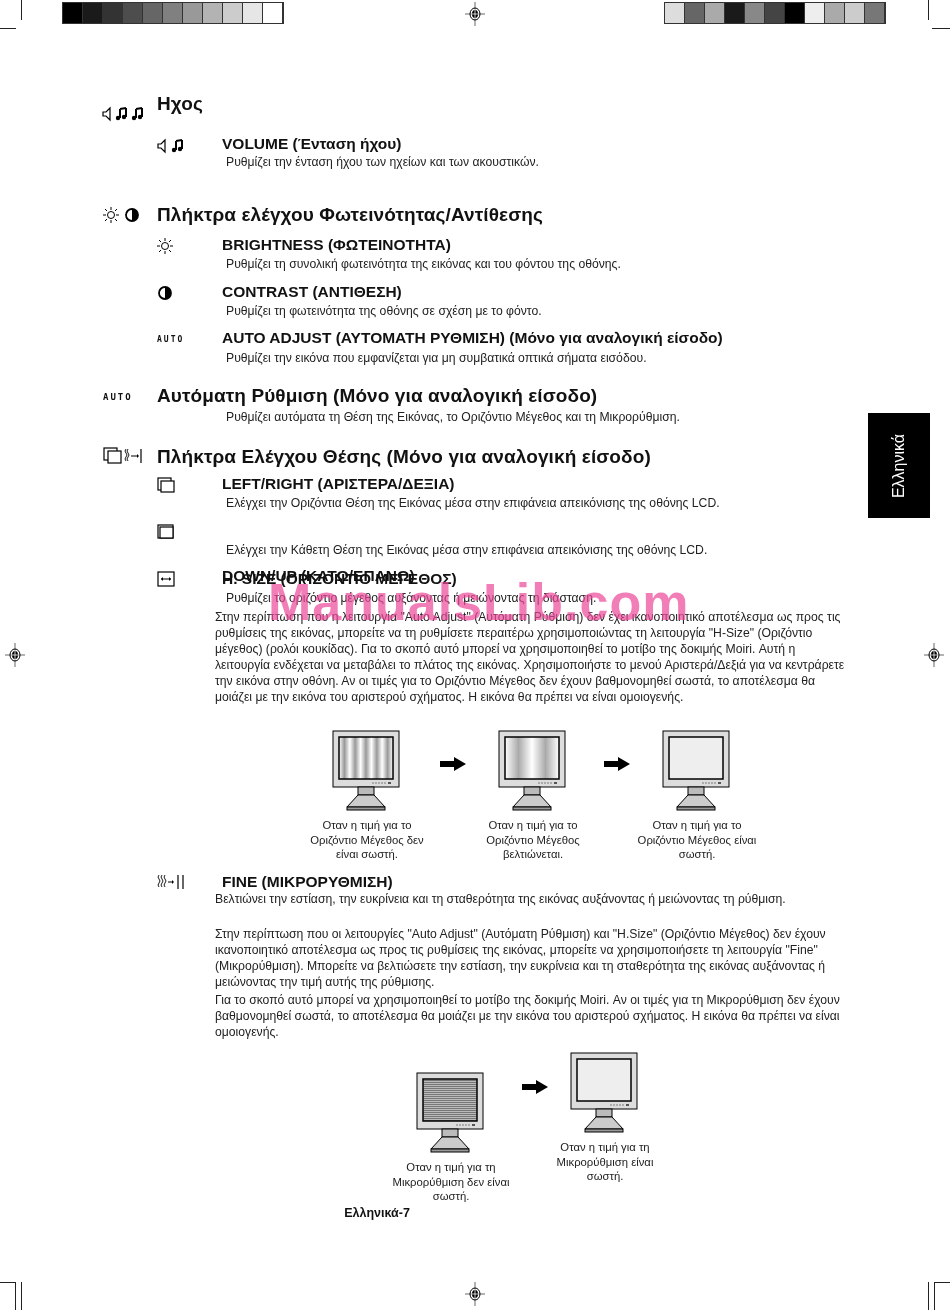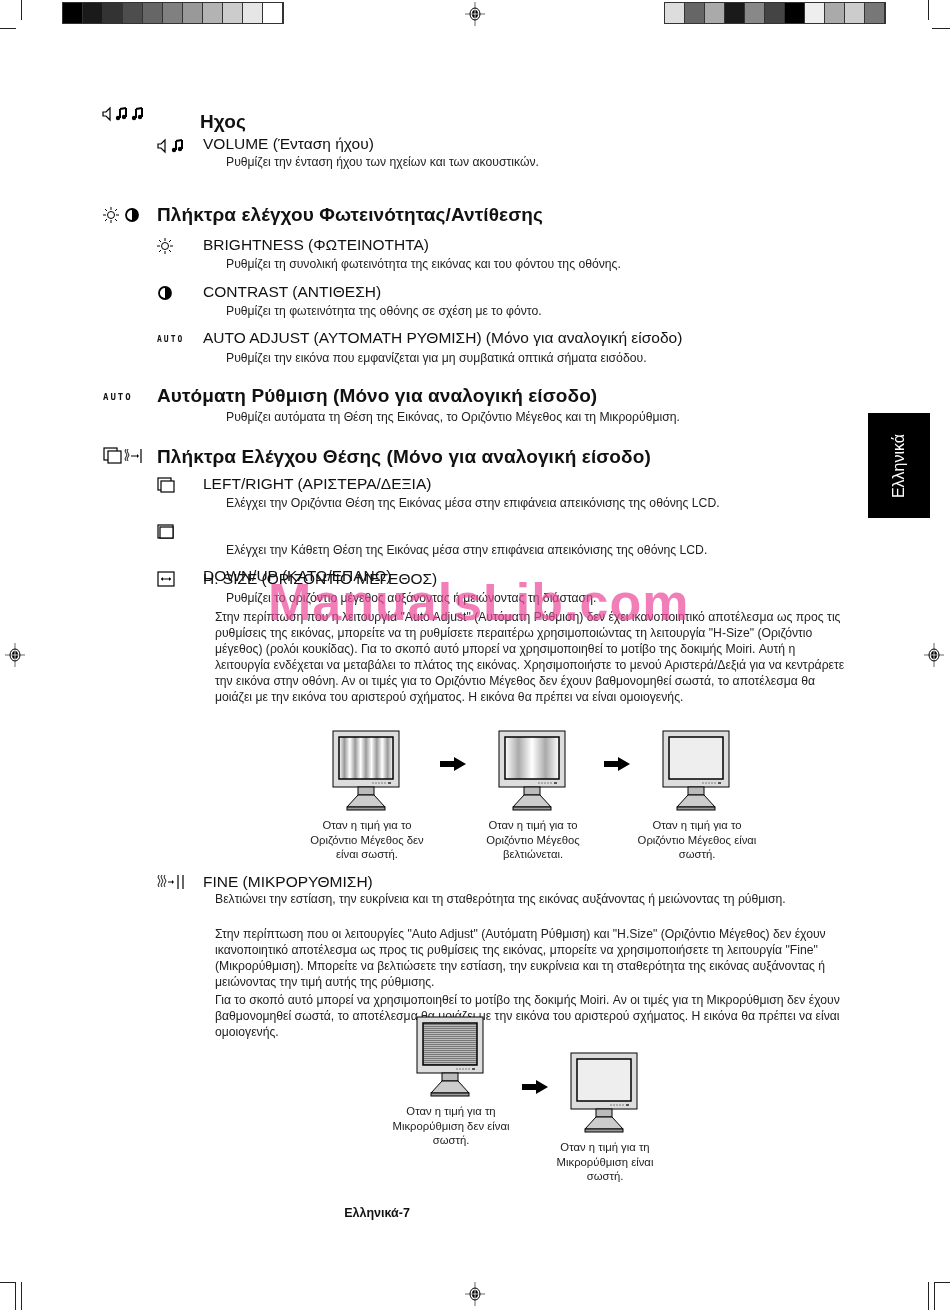--- a/index.html
+++ b/index.html
@@ -7,21 +7,21 @@
          font-family:"Liberation Sans", sans-serif; color:#111; }
   .abs { position:absolute; }
   
   .swatch-row { position:absolute; top:2px; height:20px; display:flex; border:1px solid #333; }
   .swatch { width:20px; height:20px; border-right:1px solid #333; box-sizing:border-box; }
   .crop-v { position:absolute; width:1px; background:#222; }
   .crop-h { position:absolute; height:1px; background:#222; }
   .reg { position:absolute; width:20px; height:24px; }
 
   .sec-title { position:absolute; left:157px; font-weight:bold; font-size:19px; letter-spacing:0.1px; }
-  .item-title { position:absolute; left:203px; font-weight:normal; font-size:15.5px; }
+  .item-title { position:absolute; left:222px; font-weight:bold; font-size:15.5px; }
   .body { position:absolute; left:215px; font-size:12.2px; line-height:16px; color:#222;margin-left:11px; }
   .body p { margin:0; }
   .para { position:absolute; left:215px; width:630px; font-size:12.2px; line-height:16px; color:#222; margin:0; }
 
   .auto-glyph { font-family:"DejaVu Sans Mono", monospace; font-size:8px; letter-spacing:2px; font-weight:bold; }
   .lang-tab { position:absolute; left:868px; top:413px; width:62px; height:105px; background:#000;
               color:#fff; display:flex; align-items:center; justify-content:center; }
   .lang-tab span { transform:rotate(-90deg); font-size:16px; white-space:nowrap; }
 
   .fig { position:absolute; width:130px; text-align:center; font-size:11.3px; line-height:14.5px; color:#222; }
@@ -110,21 +110,21 @@
 <svg class="abs" style="left:102px;top:106px;" width="50" height="16" viewBox="0 0 50 16">
     <rect x="0" y="0" width="50" height="16" fill="#fff"></rect>
     <path d="M1 6h3l4-4v12l-4-4H1z" fill="none" stroke="#000" stroke-width="1.2"></path>
     <path d="M18 3v9M24 2v9M18 3l6-1" stroke="#000" stroke-width="2" fill="none"></path>
     <circle cx="16" cy="12" r="2.2"></circle>
     <circle cx="22" cy="11" r="2.2"></circle>
     <path d="M34 3v9M40 2v9M34 3l6-1" stroke="#000" stroke-width="2" fill="none"></path>
     <circle cx="32" cy="12" r="2.2"></circle>
     <circle cx="38" cy="11" r="2.2"></circle>
   </svg>
-<div class="sec-title" style="top:111px;margin-left:43px;">Ηχος</div>
+<div class="sec-title" style="top:93px;">Ηχος</div>
 
 <svg class="abs" style="left:157px;top:138px;" width="34" height="16" viewBox="0 0 34 16">
     <path d="M1 6h3l4-4v12l-4-4H1z" fill="none" stroke="#000" stroke-width="1.2"></path>
     <path d="M19 3v9M25 2v9M19 3l6-1" stroke="#000" stroke-width="2" fill="none"></path>
     <circle cx="17" cy="12" r="2.2"></circle>
     <circle cx="23" cy="11" r="2.2"></circle>
   </svg>
 <div class="item-title" style="top:135px;">VOLUME (Ένταση ήχου)</div>
 <div class="body" style="top:154px;">
   <p>Ρυθμίζει την ένταση ήχου των ηχείων και των ακουστικών.</p>
@@ -306,21 +306,21 @@
     <line x1="11" y1="8" x2="16" y2="8" stroke="#000" stroke-width="1"></line>
     <path d="M15 6l2 2l-2 2z" fill="#000"></path>
     <line x1="21" y1="1" x2="21" y2="15" stroke="#000" stroke-width="1.2"></line>
     <line x1="26" y1="1" x2="26" y2="15" stroke="#000" stroke-width="1.2"></line>
   </svg>
 <div class="item-title" style="top:873px;">FINE (ΜΙΚΡΟΡΥΘΜΙΣΗ)</div>
 <p class="para" style="top:891px;">Βελτιώνει την εστίαση, την ευκρίνεια και τη σταθερότητα της εικόνας αυξάνοντας ή μειώνοντας τη ρύθμιση.</p>
 <p class="para" style="top:926px;">Στην περίπτωση που οι λειτουργίες "Auto Adjust" (Αυτόματη Ρύθμιση) και "H.Size" (Οριζόντιο Μέγεθος) δεν έχουν ικανοποιητικό αποτέλεσμα ως προς τις ρυθμίσεις της εικόνας, μπορείτε να χρησιμοποιήσετε τη λειτουργία "Fine" (Μικρορύθμιση). Μπορείτε να βελτιώσετε την εστίαση, την ευκρίνεια και τη σταθερότητα της εικόνας αυξάνοντας ή μειώνοντας την τιμή αυτής της ρύθμισης.</p>
 <p class="para" style="top:992px;">Για το σκοπό αυτό μπορεί να χρησιμοποιηθεί το μοτίβο της δοκιμής Moiri. Αν οι τιμές για τη Μικρορύθμιση δεν έχουν βαθμονομηθεί σωστά, το αποτέλεσμα θα μοιάζει με την εικόνα του αριστερού σχήματος. Η εικόνα θα πρέπει να είναι ομοιογενής.</p>
 
-<div class="fig" style="left:386px;top:1016px;">
+<div class="fig" style="left:386px;top:1072px;">
   <svg width="72" height="84" viewBox="0 0 72 84">
     <defs>
         <pattern id="pLines" width="4" height="2" patternUnits="userSpaceOnUse">
           <rect width="4" height="1" fill="#777"></rect>
           <rect y="1" width="4" height="1" fill="#bbb"></rect>
         </pattern>
       </defs>
     <rect x="2" y="1" width="66" height="56" fill="#ddd" stroke="#000" stroke-width="1"></rect>
     <rect x="8" y="7" width="54" height="42" fill="url(#pLines)" stroke="#000" stroke-width="1.5"></rect>
     <g fill="#555">

